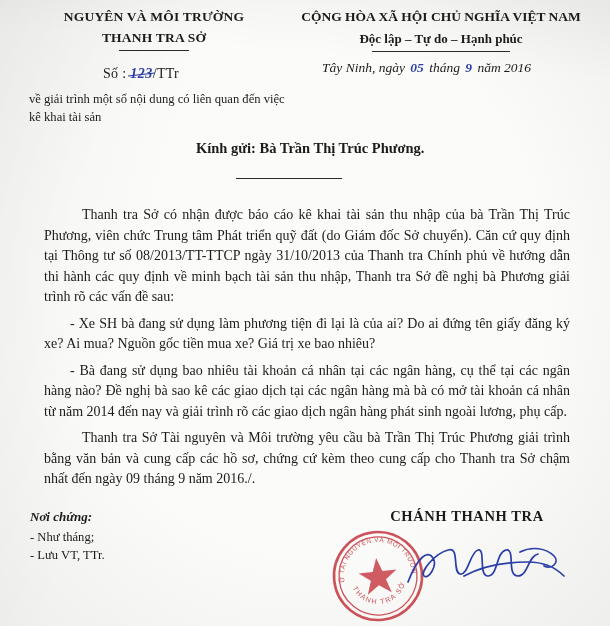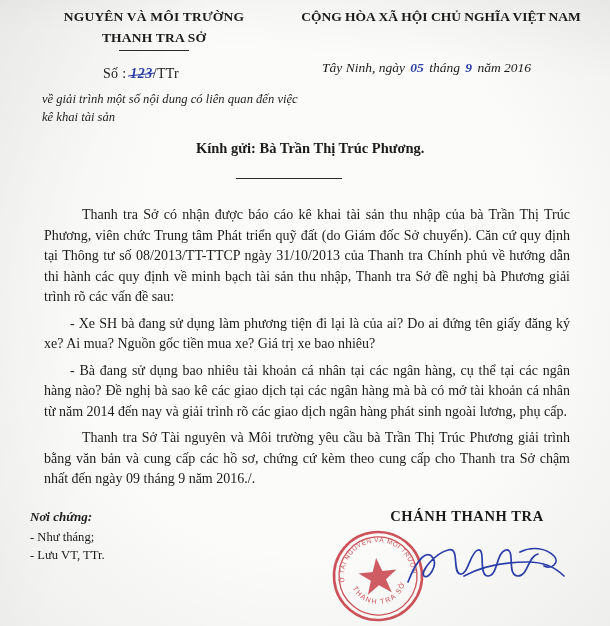--- a/index.html
+++ b/index.html
@@ -135,26 +135,25 @@
     text-align: right;
   }
   .dateline .hand {
     color: #2b3ea8;
     font-weight: bold;
     font-style: italic;
     padding: 0 2px;
   }
   .subj {
     position: absolute;
-    left: 42px;
+    left: 29px;
     top: 90px;
     width: 262px;
     font-size: 12.6px;
     line-height: 18px;
-    font-style: italic;
     color: #222;
   }
 
   
   .kinhgui {
     position: absolute;
     left: 196px;
     top: 140px;
     font-size: 14.5px;
     font-weight: bold;
@@ -251,20 +250,21 @@
 
 <div class="page">
 
   <div class="hdr">
     <div class="hdr-left">
       <div class="l1">NGUYÊN VÀ MÔI TRƯỜNG</div>
       <div class="l2">THANH TRA SỞ</div>
     </div>
     <div class="hdr-right">
       <div class="l1">CỘNG HÒA XÃ HỘI CHỦ NGHĨA VIỆT NAM</div>
+      <div class="l2">Độc lập – Tự do – Hạnh phúc</div>
     </div>
   </div>
 
   <div class="numline">
     <span class="sonum">Số :</span>
     <span class="hand strike">123</span><span>/TTr</span>
   </div>
 
   <div class="dateline">
     <span>Tây Ninh, ngày</span>

